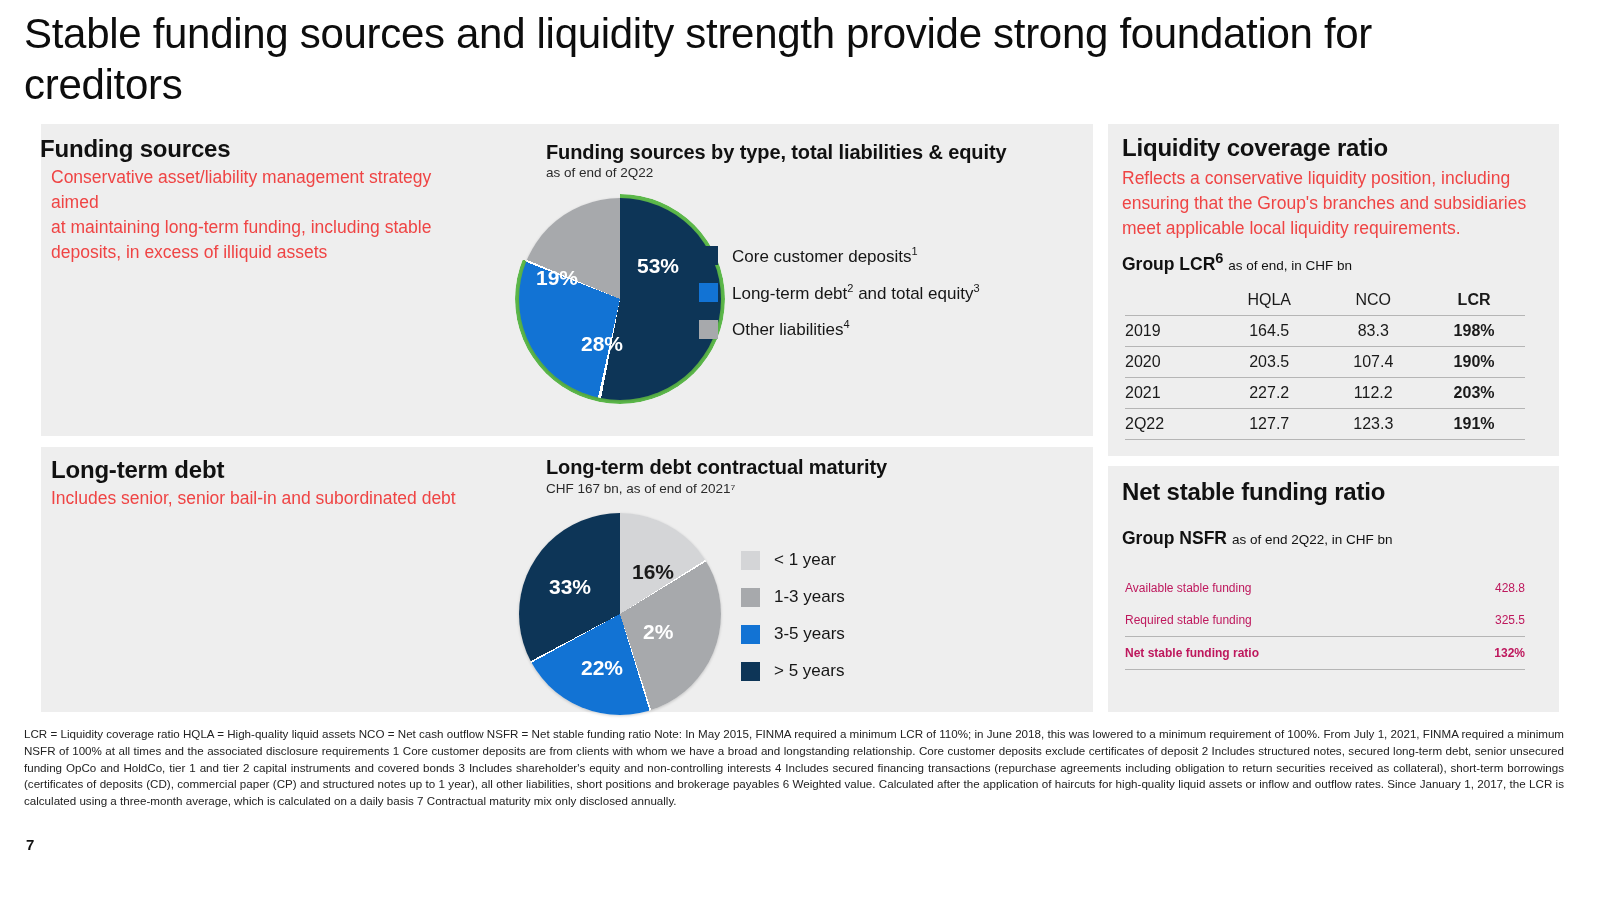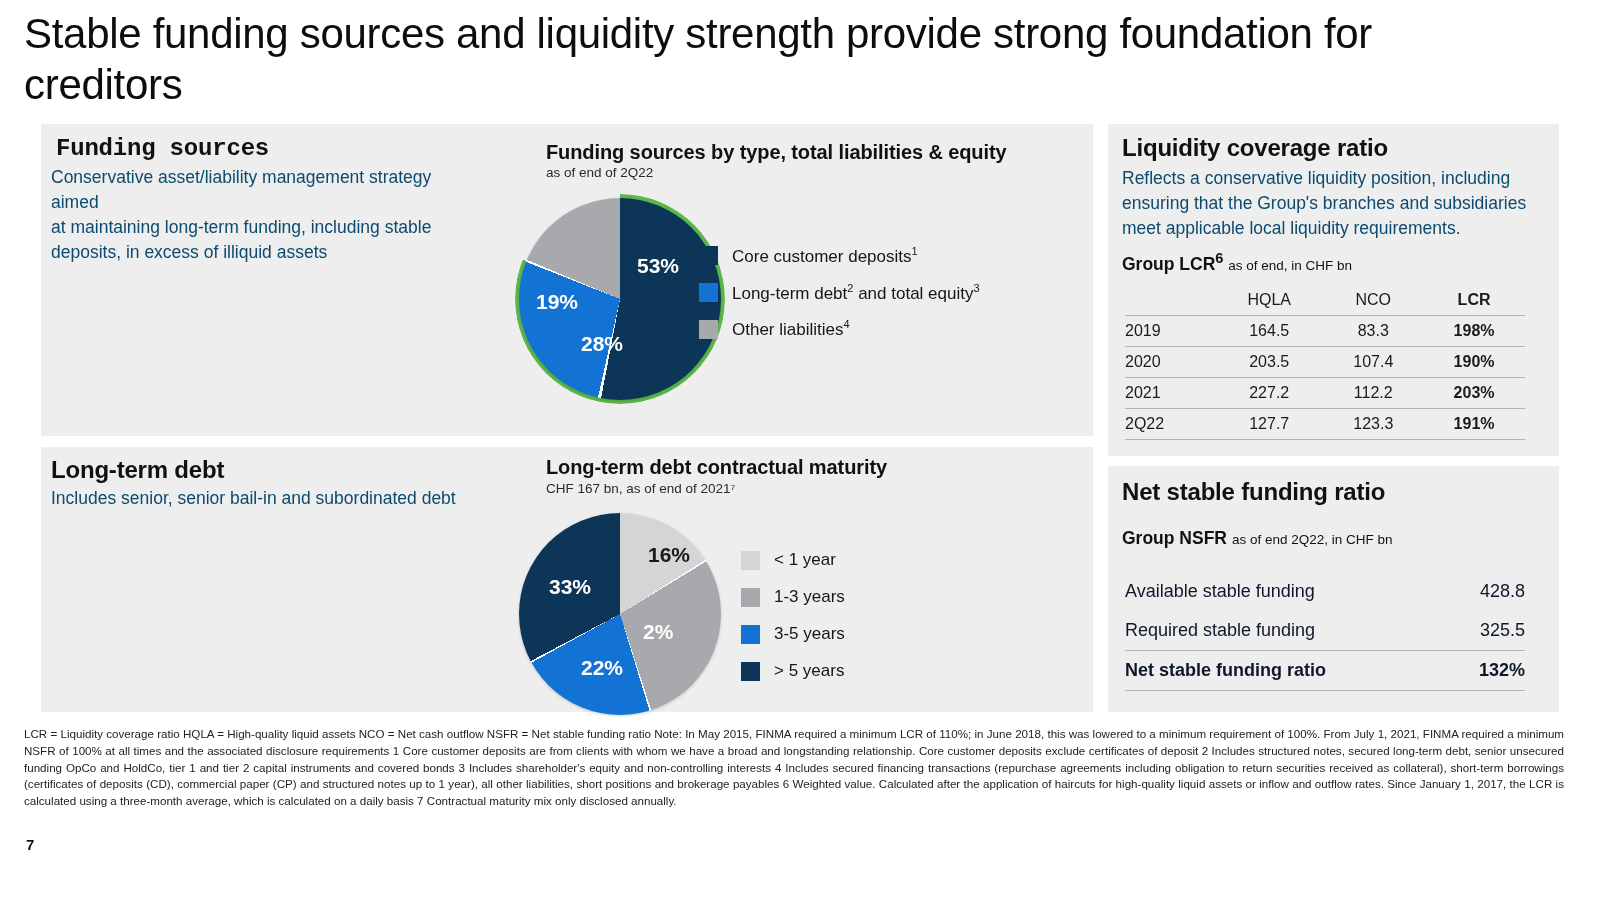--- a/index.html
+++ b/index.html
@@ -20,23 +20,23 @@
 
   
   .panel{position:absolute;background:#eeeeee;}
   #panel-funding{left:41px;top:124px;width:1052px;height:312px;}
   #panel-ltd{left:41px;top:447px;width:1052px;height:265px;}
   #panel-lcr{left:1108px;top:124px;width:451px;height:332px;}
   #panel-nsfr{left:1108px;top:466px;width:451px;height:246px;}
 
   
   .block-head{font-size:24px;font-weight:700;color:#111;letter-spacing:-0.2px;}
-  .block-body{font-size:17.5px;line-height:1.42;color:#0c4a6e;}
-
-  #funding-head{position:absolute;left:56px;top:135px;font-family:Liberation Mono, monospace;}
+  .block-body{font-size:17.5px;line-height:1.42;color:#ef4444;}
+
+  #funding-head{position:absolute;left:40px;top:135px;}
   #funding-body{position:absolute;left:51px;top:165px;width:420px;}
   #ltd-head{position:absolute;left:51px;top:456px;}
   #ltd-body{position:absolute;left:51px;top:486px;width:420px;}
 
   
   .chart-title{font-size:20px;font-weight:700;color:#111;letter-spacing:-0.1px;}
   .chart-sub{font-size:13.5px;color:#2a2a2a;margin-top:2px;}
   #c1-title{position:absolute;left:546px;top:141px;}
   #c1-sub{position:absolute;left:546px;top:163px;}
   #c2-title{position:absolute;left:546px;top:456px;}
@@ -99,21 +99,21 @@
   #lcr-table th,#lcr-table td{font-size:16px;color:#1a1a1a;padding:6px 0 6px 0;font-weight:400;text-align:center;}
   #lcr-table th{font-weight:400;padding-bottom:6px;}
   #lcr-table th.lcr-col,#lcr-table td.lcr-col{font-weight:700;}
   #lcr-table th.yr,#lcr-table td.yr{text-align:left;width:90px;}
   #lcr-table thead th{border-bottom:1px solid #b5b5b5;}
   #lcr-table tbody td{border-bottom:1px solid #b5b5b5;}
 
   
   #nsfr-rows{position:absolute;left:1125px;top:572px;width:400px;}
   .nsfr-row{display:flex;justify-content:space-between;align-items:flex-end;
-    font-size:18px;color:#0f172a;padding:9px 0;}
+    font-size:12px;color:#be185d;padding:9px 0;}
   .nsfr-row .v{min-width:70px;text-align:right;}
   .nsfr-row.total{font-weight:700;border-top:1px solid #b5b5b5;border-bottom:1px solid #b5b5b5;}
 
   
   #footnotes{position:absolute;left:24px;top:726px;width:1540px;
     font-size:11.6px;line-height:1.45;color:#222;text-align:justify;}
 
   
   #page-num{position:absolute;left:26px;top:836px;font-size:15px;font-weight:700;color:#111;}
   #logo{position:absolute;right:26px;top:824px;display:flex;align-items:center;}
@@ -141,21 +141,21 @@
   <div class="block-body" id="ltd-body">Includes senior, senior bail-in and subordinated debt</div>
 
   <div class="chart-title" id="c1-title">Funding sources by type, total liabilities &amp; equity</div>
   <div class="chart-sub" id="c1-sub">as of end of 2Q22</div>
 
   <div class="pie" id="pie1">
     <div class="ring"></div>
     <div class="disc"></div>
     <div class="pie-lbl" style="left:118px;top:56px;">53%</div>
     <div class="pie-lbl" style="left:62px;top:134px;">28%</div>
-    <div class="pie-lbl" style="left:17px;top:68px;margin-top:24px;">19%</div>
+    <div class="pie-lbl" style="left:17px;top:68px;">19%</div>
   </div>
 
   <div class="legend" id="legend1">
     <div class="legend-row">
       <span class="legend-sw" style="background:#0d3557"></span>
       <span class="legend-tx">Core customer deposits<sup>1</sup></span>
     </div>
     <div class="legend-row">
       <span class="legend-sw" style="background:#1273d4"></span>
       <span class="legend-tx">Long-term debt<sup>2</sup> and total equity<sup>3</sup></span>
@@ -164,21 +164,21 @@
       <span class="legend-sw" style="background:#a7a9ac"></span>
       <span class="legend-tx">Other liabilities<sup>4</sup></span>
     </div>
   </div>
 
   <div class="chart-title" id="c2-title">Long-term debt contractual maturity</div>
   <div class="chart-sub" id="c2-sub">CHF 167 bn, as of end of 2021⁷</div>
 
   <div class="pie" id="pie2">
     <div class="disc"></div>
-    <div class="pie-lbl dark" style="left:113px;top:30px;margin-left:16px;">16%</div>
+    <div class="pie-lbl dark" style="left:113px;top:47px;">16%</div>
     <div class="pie-lbl" style="left:124px;top:107px;">2%</div>
     <div class="pie-lbl" style="left:62px;top:143px;">22%</div>
     <div class="pie-lbl" style="left:30px;top:62px;">33%</div>
   </div>
 
   <div class="legend" id="legend2">
     <div class="legend-row">
       <span class="legend-sw" style="background:#d4d5d7"></span>
       <span class="legend-tx">&lt; 1 year</span>
     </div>

